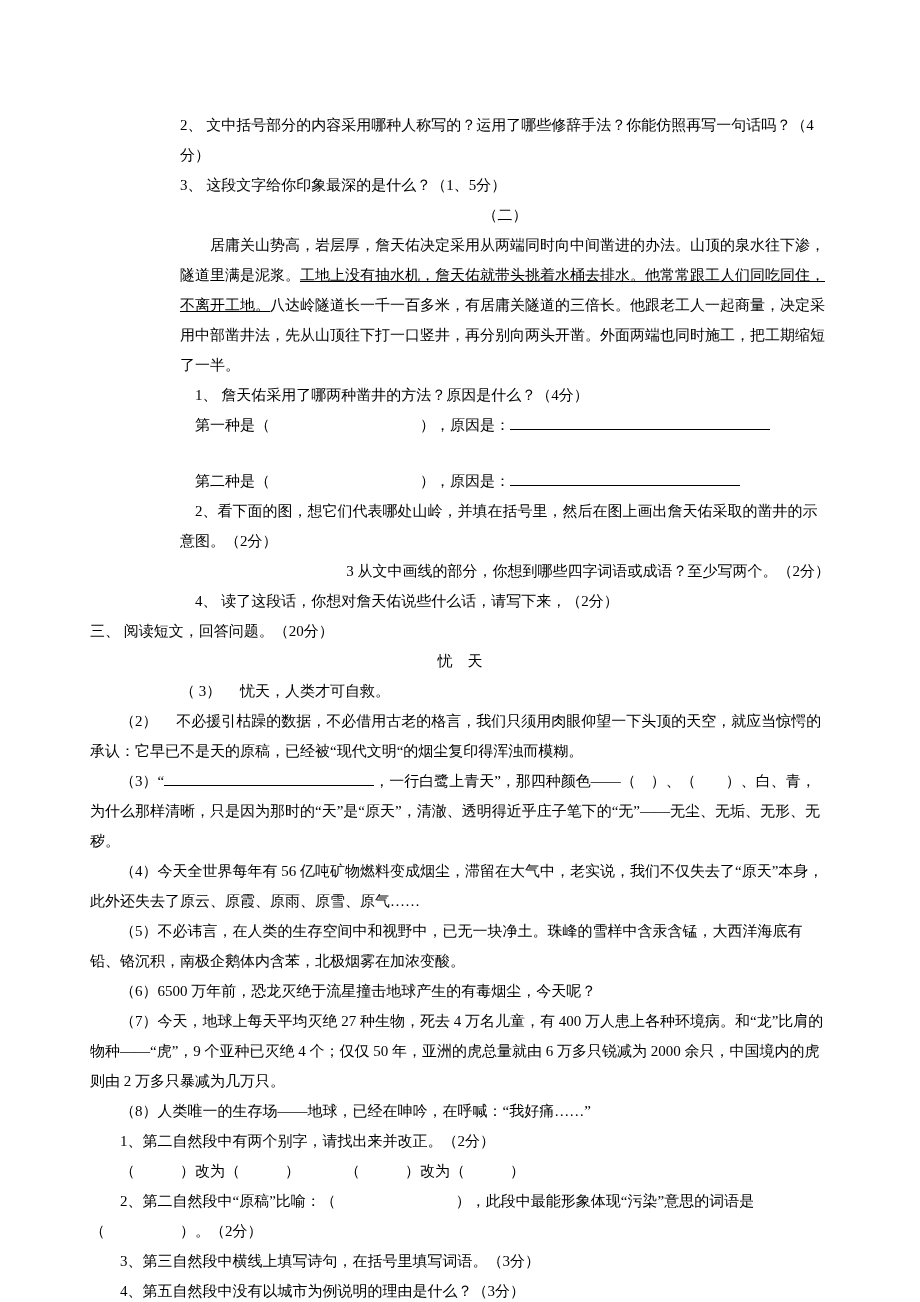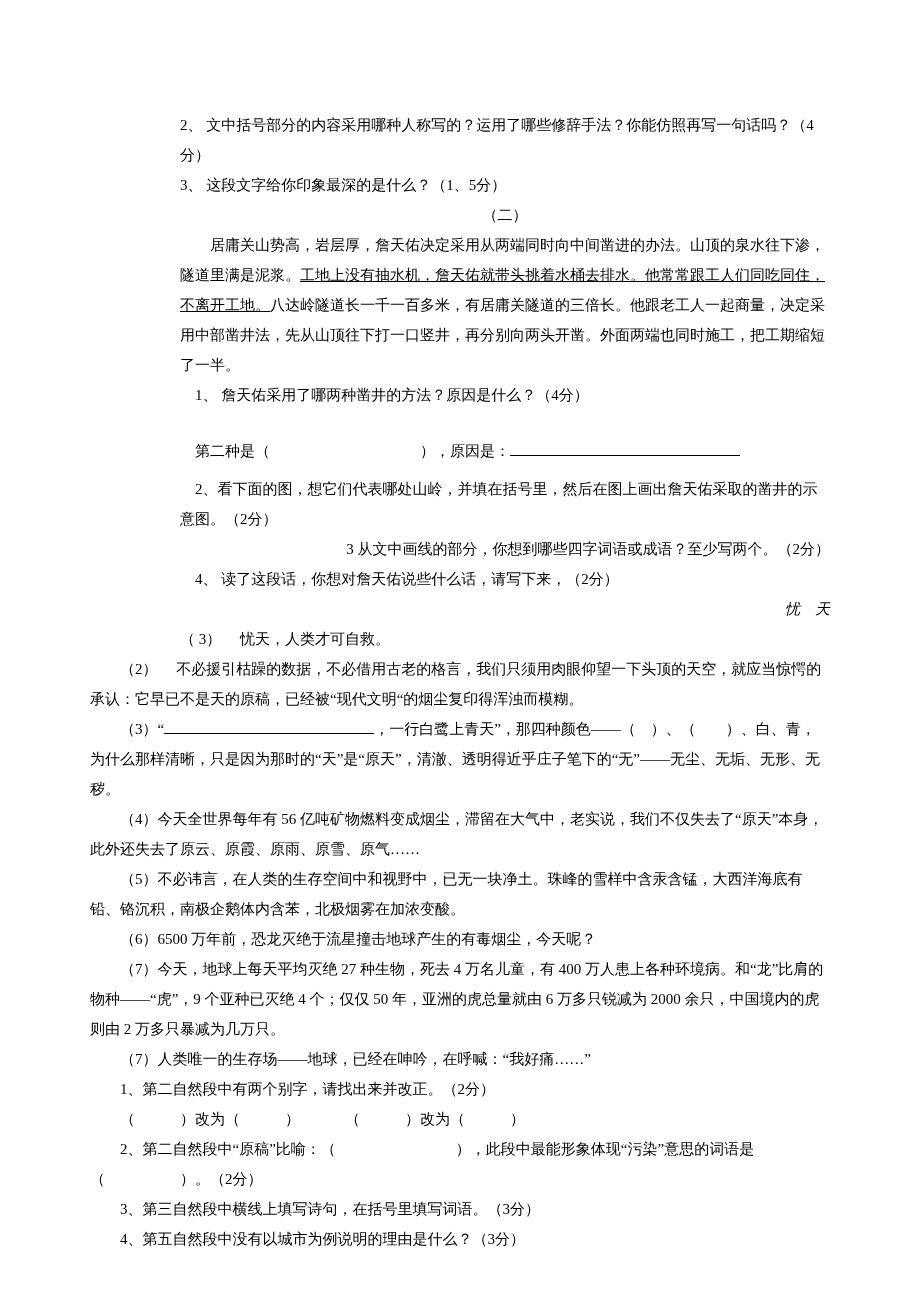--- a/index.html
+++ b/index.html
@@ -21,56 +21,60 @@
     .under { text-decoration: underline; }
     .blank-line {
       display: inline-block;
       border-bottom: 1px solid #000;
       vertical-align: baseline;
     }
     .q-inline { margin: 0; font-family: Liberation Serif, serif; }
     .spacer-small { height: 26px; }
     p { margin: 0; }
     .title2 { text-align: center; padding-left: 90px; }
-    .title3 { text-align: right; font-style: italic; }
+    .title3 { text-align: center; }
   </style>
 </head>
 <body>
 
 <div class="page">
 
   <p class="indent-1">2、 文中括号部分的内容采用哪种人称写的？运用了哪些修辞手法？你能仿照再写一句话吗？（4分）</p>
   <p class="indent-1">3、 这段文字给你印象最深的是什么？（1、5分）</p>
   <p class="title2">（二）</p>
 
   <div class="indent-1">
     <span>　　居庸关山势高，岩层厚，詹天佑决定采用从两端同时向中间凿进的办法。山顶的泉水往下渗，隧道里满是泥浆。</span><span class="under">工地上没有抽水机，詹天佑就带头挑着水桶去排水。他常常跟工人们同吃同住，不离开工地。</span><span>八达岭隧道长一千一百多米，有居庸关隧道的三倍长。他跟老工人一起商量，决定采用中部凿井法，先从山顶往下打一口竖井，再分别向两头开凿。外面两端也同时施工，把工期缩短了一半。</span>
   </div>
 
   <p class="indent-1 q-inline" style="text-indent:1em;">1、 詹天佑采用了哪两种凿井的方法？原因是什么？（4分）</p>
+  <p class="indent-1 q-inline" style="text-indent:1em;">
+    <span>第一种是（　　　　　　　　　　），原因是：</span><span class="blank-line" style="width:260px;"></span>
+  </p>
   <div class="spacer-small"></div>
   <p class="indent-1 q-inline" style="text-indent:1em;">
     <span>第二种是（　　　　　　　　　　），原因是：</span><span class="blank-line" style="width:230px;"></span>
   </p>
-  <p class="indent-1" style="text-indent:1em;margin-top:8px;">2、看下面的图，想它们代表哪处山岭，并填在括号里，然后在图上画出詹天佑采取的凿井的示意图。（2分）</p>
+  <p class="indent-1" style="text-indent:1em;">2、看下面的图，想它们代表哪处山岭，并填在括号里，然后在图上画出詹天佑采取的凿井的示意图。（2分）</p>
   <p class="indent-1" style="text-indent:1em;text-align:right;">3 从文中画线的部分，你想到哪些四字词语或成语？至少写两个。（2分）</p>
   <p class="indent-1" style="text-indent:1em;font-family:Liberation Serif, serif;">4、 读了这段话，你想对詹天佑说些什么话，请写下来，（2分）</p>
 
+  <p class="section-label">三、 阅读短文，回答问题。（20分）</p>
   <p class="title3">忧 天</p>
 
   <p class="indent-1">（ 3）　 忧天，人类才可自救。</p>
   <p class="para">（2）　 不必援引枯躁的数据，不必借用古老的格言，我们只须用肉眼仰望一下头顶的天空，就应当惊愕的承认：它早已不是天的原稿，已经被“现代文明“的烟尘复印得浑浊而模糊。</p>
   <p class="para">
     <span>（3）“</span><span class="blank-line" style="width:210px;"></span><span>，一行白鹭上青天”，那四种颜色——（　）、（　　）、白、青，为什么那样清晰，只是因为那时的“天”是“原天”，清澈、透明得近乎庄子笔下的“无”——无尘、无垢、无形、无秽。</span>
   </p>
   <p class="para">（4）今天全世界每年有 56 亿吨矿物燃料变成烟尘，滞留在大气中，老实说，我们不仅失去了“原天”本身，此外还失去了原云、原霞、原雨、原雪、原气……</p>
   <p class="para">（5）不必讳言，在人类的生存空间中和视野中，已无一块净土。珠峰的雪样中含汞含锰，大西洋海底有铅、铬沉积，南极企鹅体内含苯，北极烟雾在加浓变酸。</p>
   <p class="para">（6）6500 万年前，恐龙灭绝于流星撞击地球产生的有毒烟尘，今天呢？</p>
   <p class="para">（7）今天，地球上每天平均灭绝 27 种生物，死去 4 万名儿童，有 400 万人患上各种环境病。和“龙”比肩的物种——“虎”，9 个亚种已灭绝 4 个；仅仅 50 年，亚洲的虎总量就由 6 万多只锐减为 2000 余只，中国境内的虎则由 2 万多只暴减为几万只。</p>
-  <p class="para">（7）人类唯一的生存场——地球，已经在呻吟，在呼喊：“我好痛……”</p>
+  <p class="para">（8）人类唯一的生存场——地球，已经在呻吟，在呼喊：“我好痛……”</p>
 
   <p class="para">1、第二自然段中有两个别字，请找出来并改正。（2分）</p>
   <p class="para">（　　　）改为（　　　）　　　（　　　）改为（　　　）</p>
   <p class="para">2、第二自然段中“原稿”比喻：（　　　　　　　　），此段中最能形象体现“污染”意思的词语是（　　　　　）。（2分）</p>
   <p class="para">3、第三自然段中横线上填写诗句，在括号里填写词语。（3分）</p>
   <p class="para">4、第五自然段中没有以城市为例说明的理由是什么？（3分）</p>
 
 </div>
 
 </body></html>

